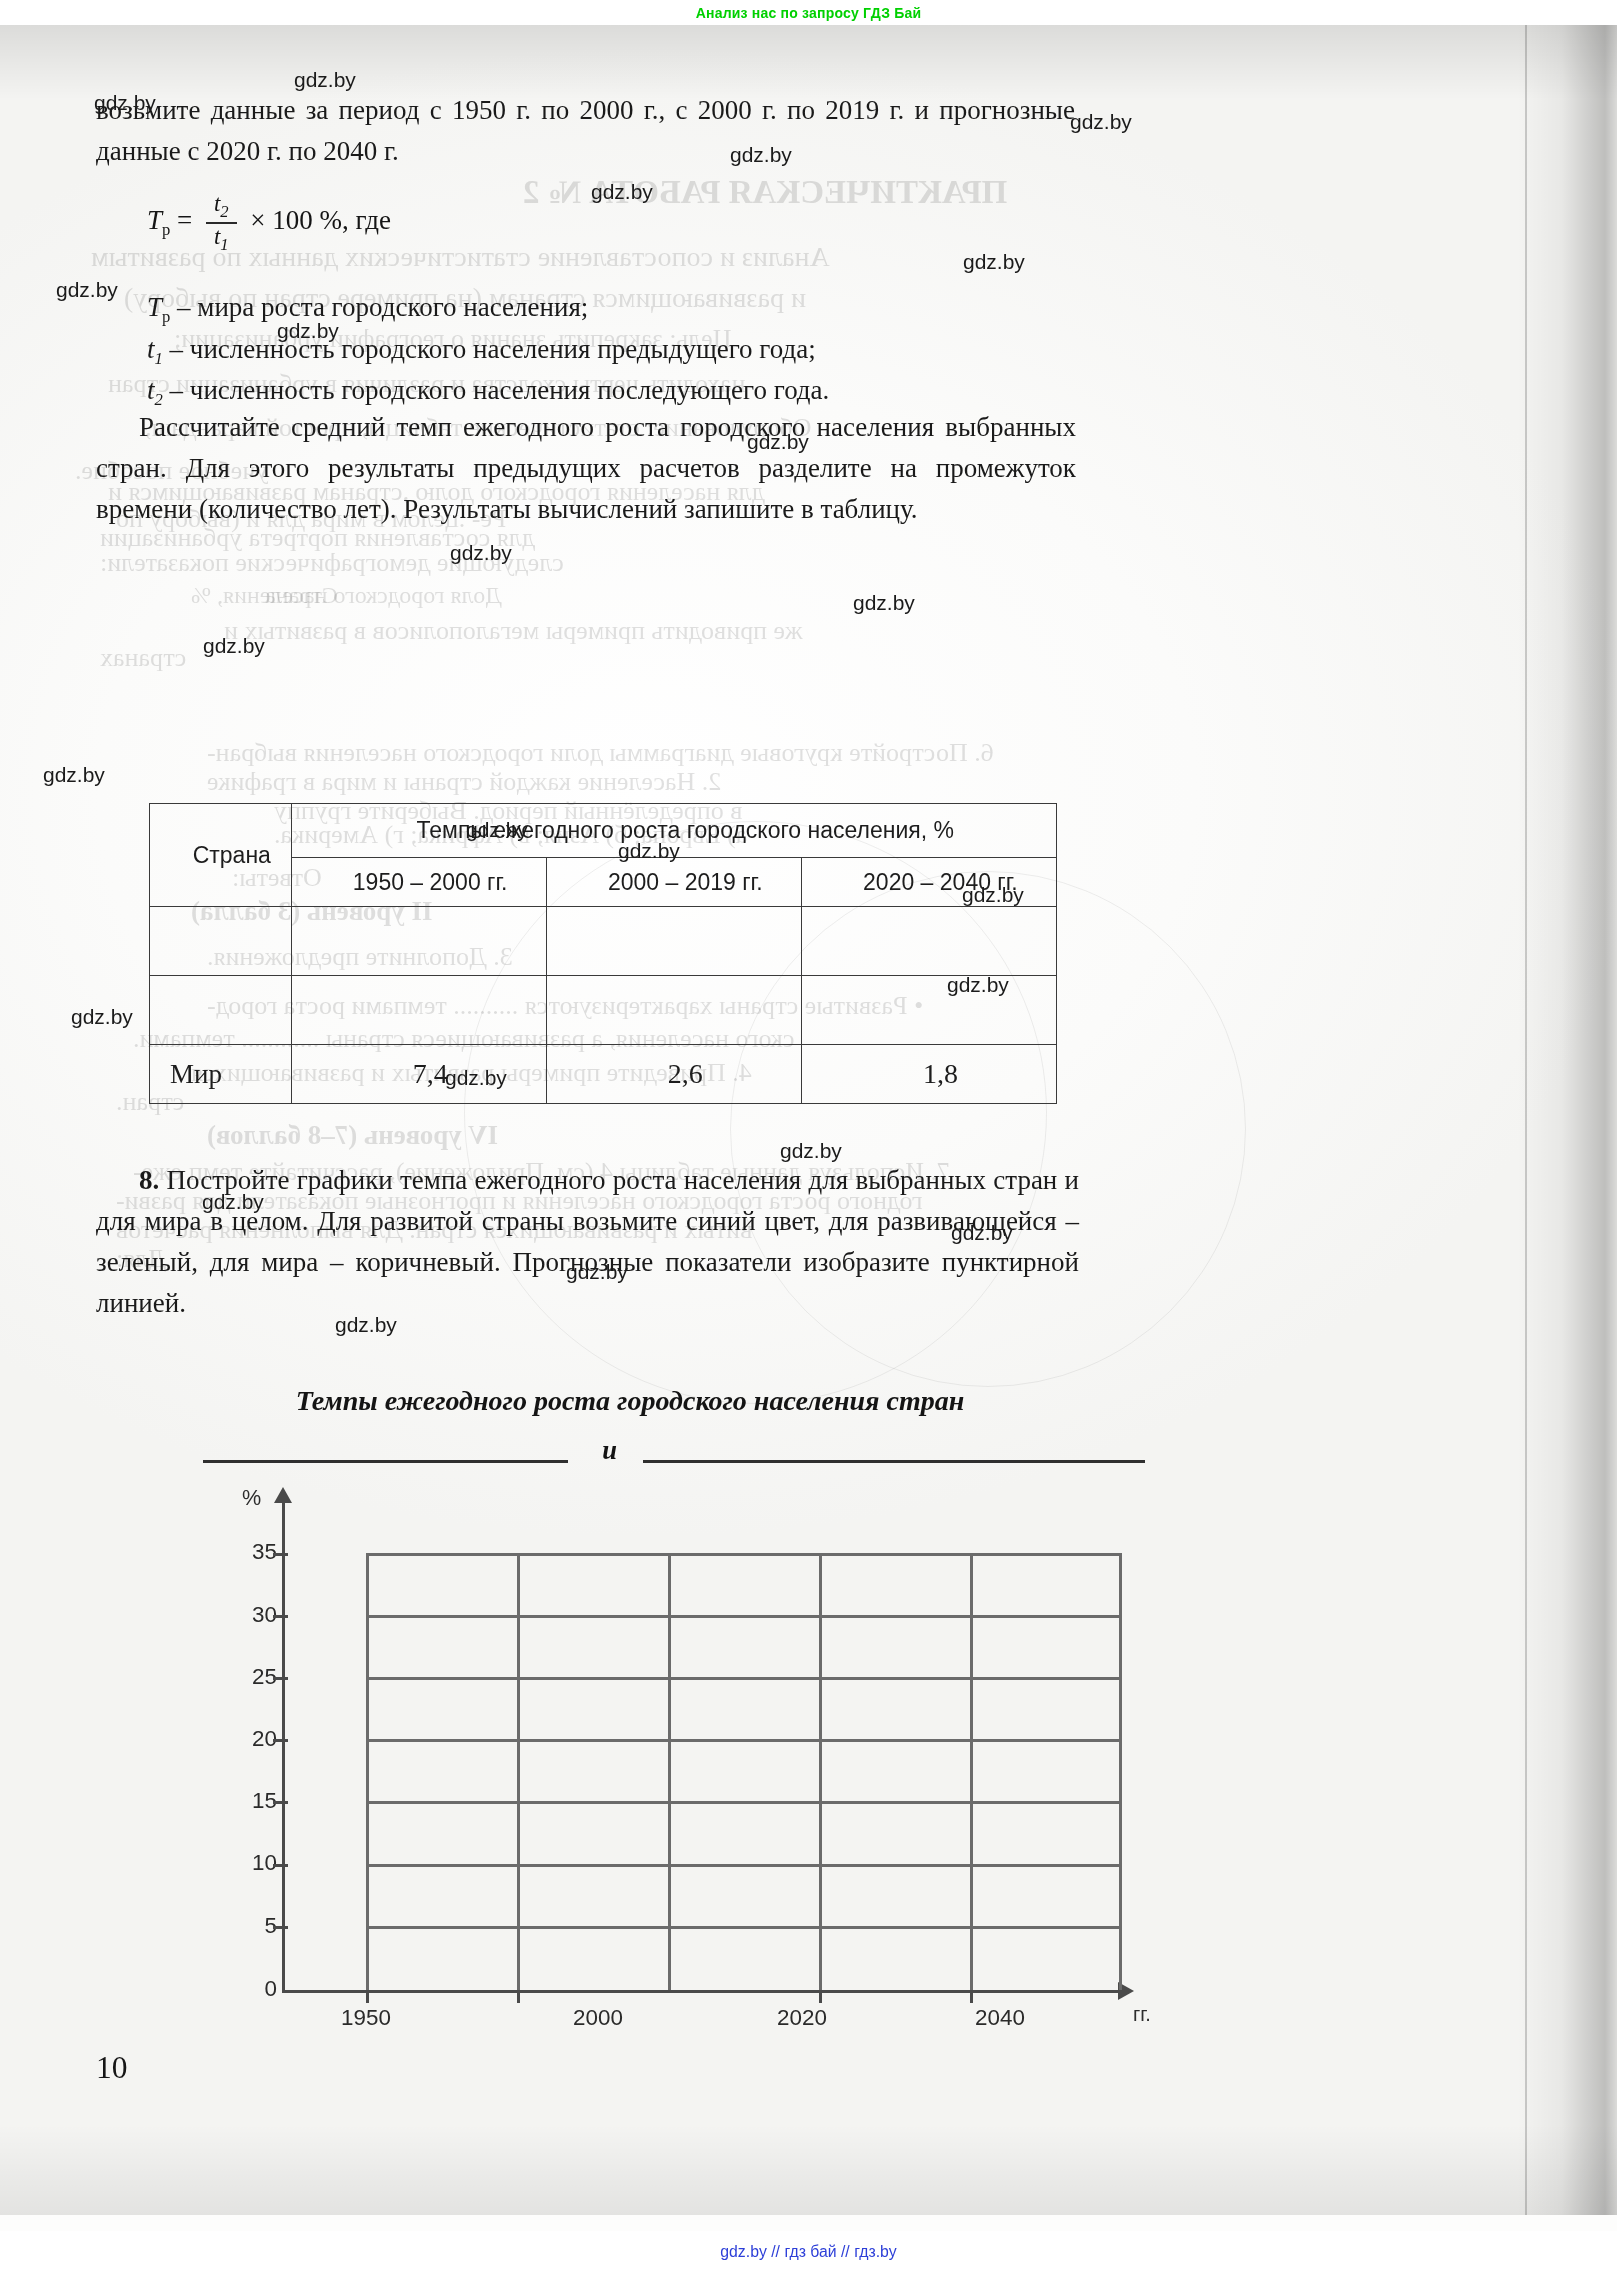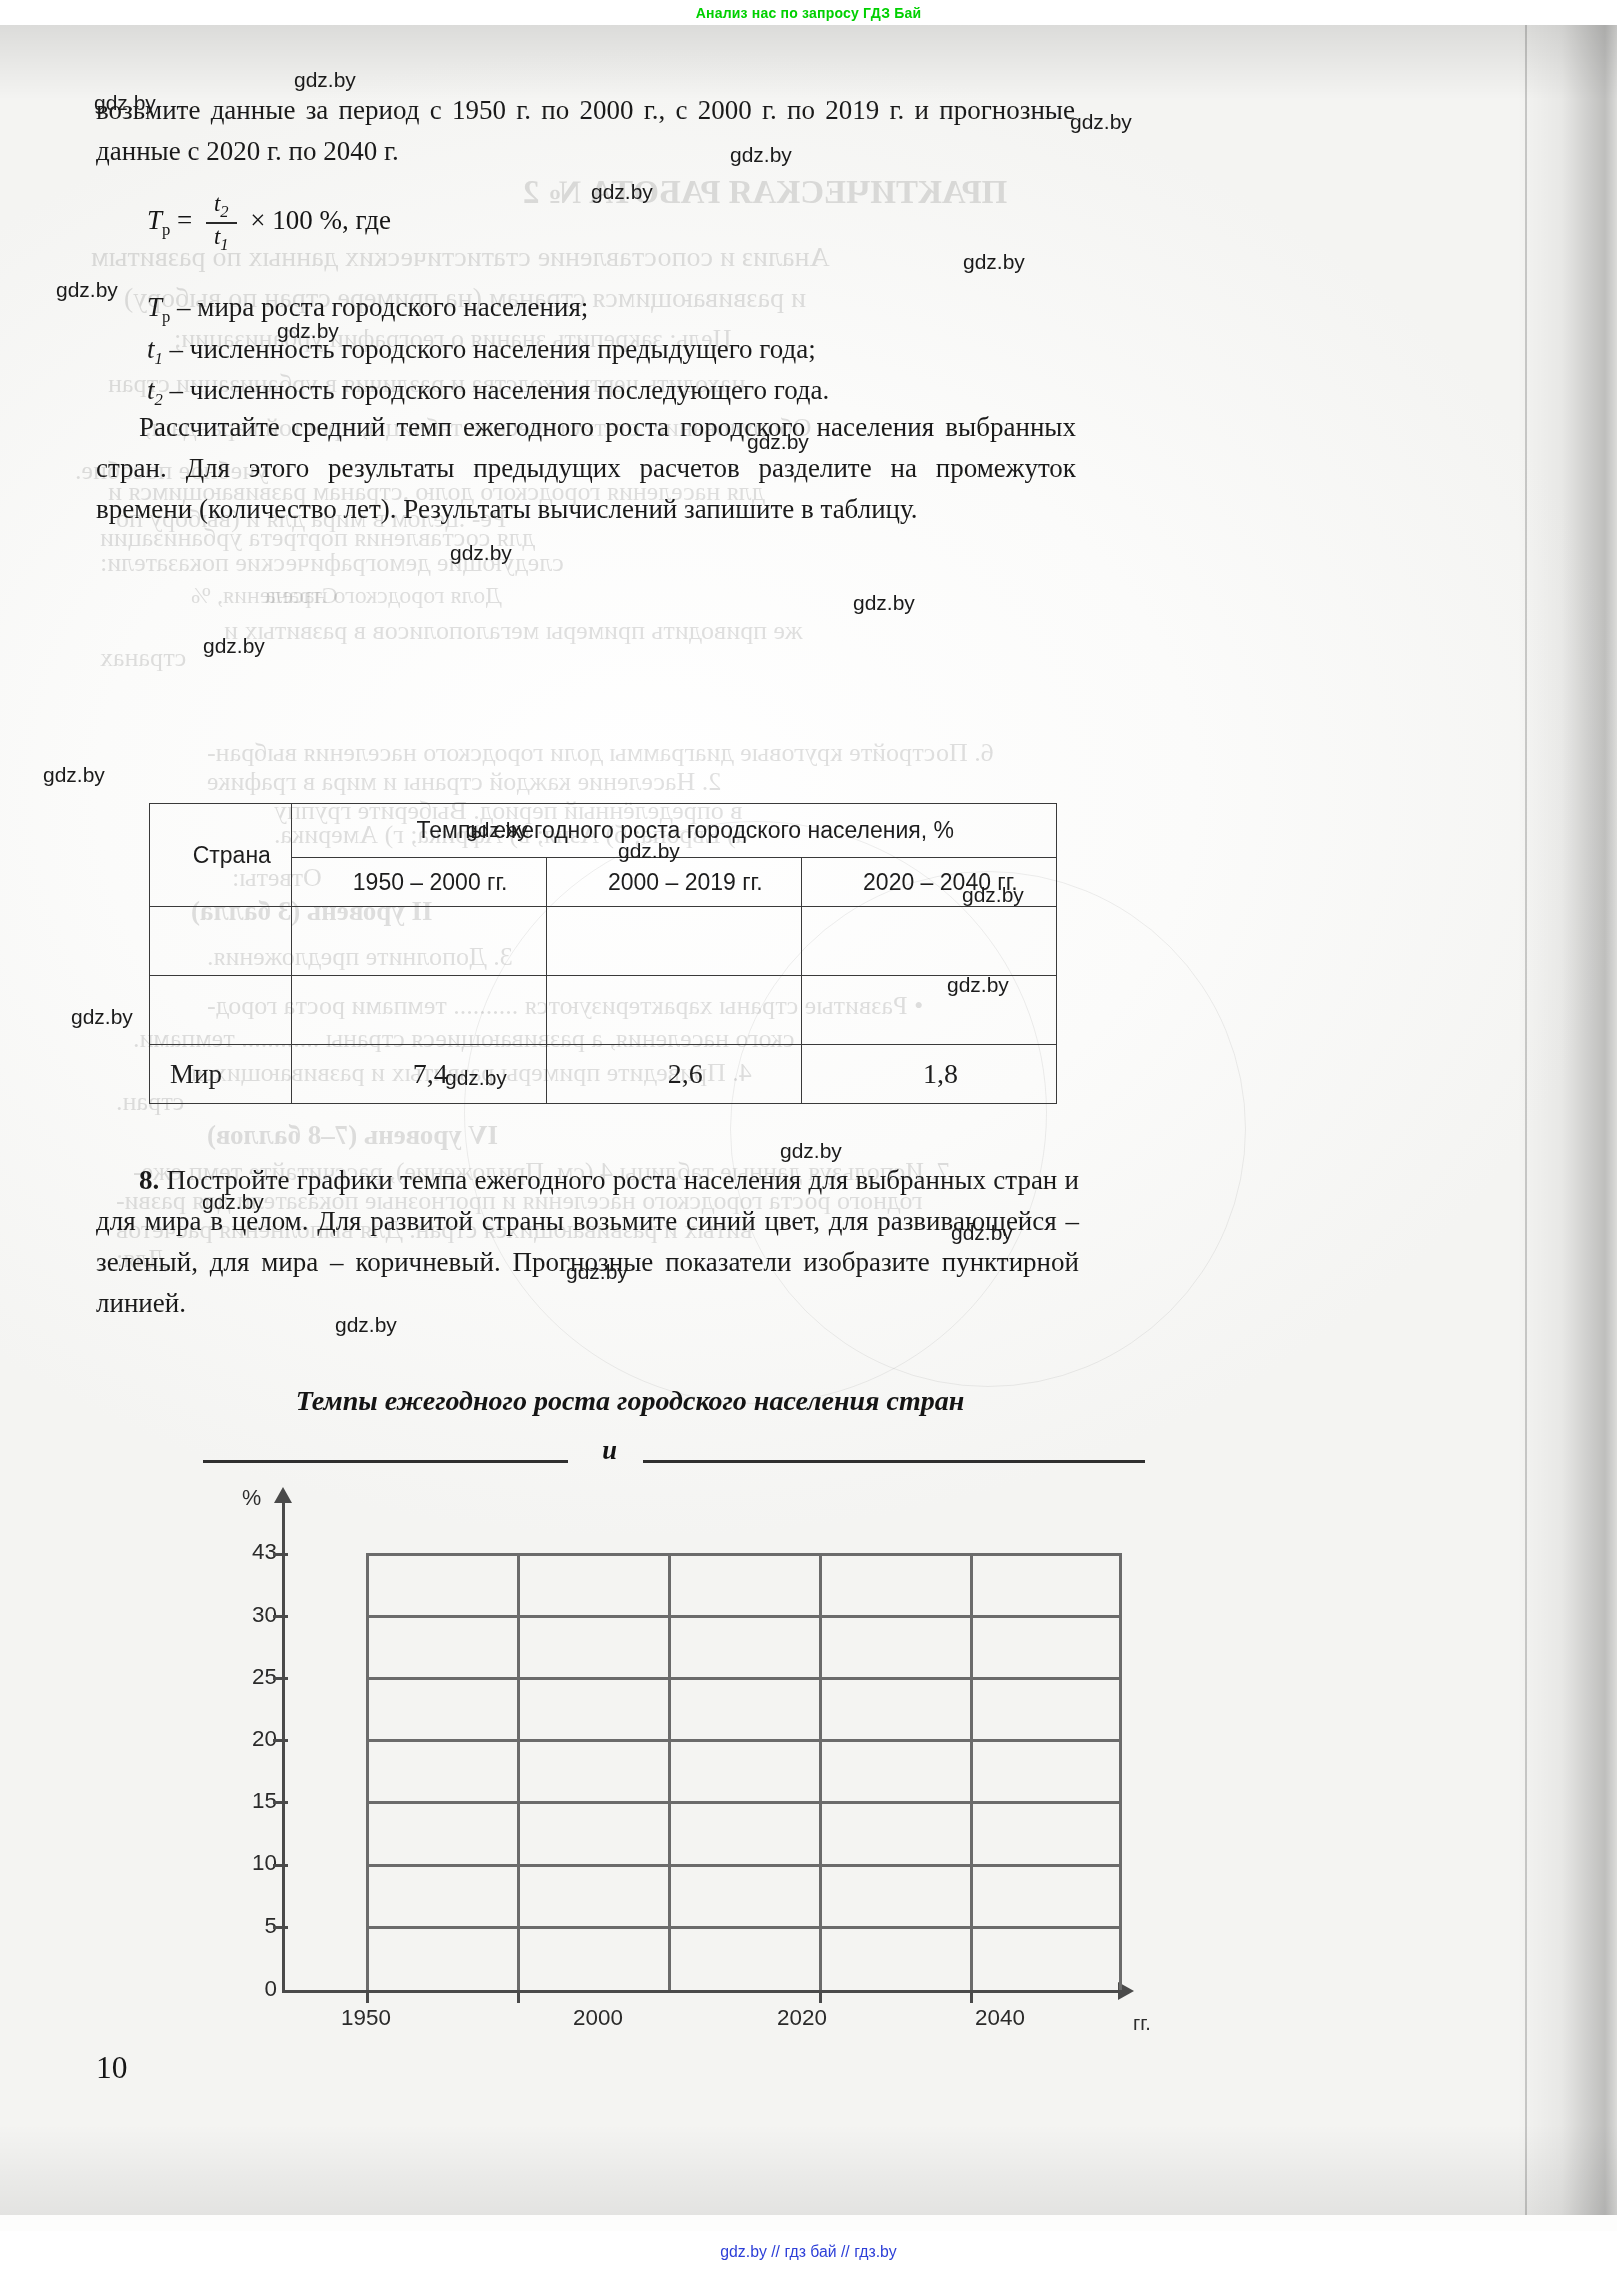--- a/index.html
+++ b/index.html
@@ -153,21 +153,21 @@
     position:absolute;left:906px;top:485px;width:0;height:0;
     border-top:9px solid transparent;border-bottom:9px solid transparent;
     border-left:16.6px solid #4a4a4a;
   }
   #pct-label{
     position:absolute;left:30px;top:-11.6px;
     font-family:"Liberation Sans", sans-serif;font-size:21.6px;color:#2d2d2d;
   }
   #gg-label{
     position:absolute;left:921px;top:506px;
-    font-family:"Liberation Sans", sans-serif;font-size:20px;color:#2d2d2d;margin-top:9px;
+    font-family:"Liberation Sans", sans-serif;font-size:20px;color:#2d2d2d;
   }
   .ytick{
     position:absolute;right:0;width:25px;text-align:right;
     font-family:"Liberation Sans", sans-serif;font-size:22.4px;color:#2a2a2a;
     transform:translateY(-14px);
   }
   .ytick-wrap{position:absolute;left:0;width:65px;}
   .ymark{position:absolute;left:61px;width:15px;height:2.5px;background:#4a4a4a;}
   .hline{position:absolute;left:154px;height:2.5px;background:#6b6b6b;}
   .vline{position:absolute;top:56px;width:2.5px;background:#6b6b6b;}
@@ -330,21 +330,21 @@
 
     <div id="plot">
       <div id="pct-label">%</div>
       <div id="axis-y"></div>
       <div id="arrow-y"></div>
       <div id="axis-x"></div>
       <div id="arrow-x"></div>
       <div id="gg-label">гг.</div>
 
       <div class="ytick-wrap" style="top:56px;">
-          <span class="ytick">43</span>
+          <span class="ytick">35</span>
         </div>
       <div class="ymark" style="top:56px;"></div>
       <div class="hline" style="top:56px;width:755px;"></div>
 
       <div class="ytick-wrap" style="top:119px;">
           <span class="ytick">30</span>
         </div>
       <div class="ymark" style="top:118px;"></div>
       <div class="hline" style="top:118px;width:755px;"></div>
 

